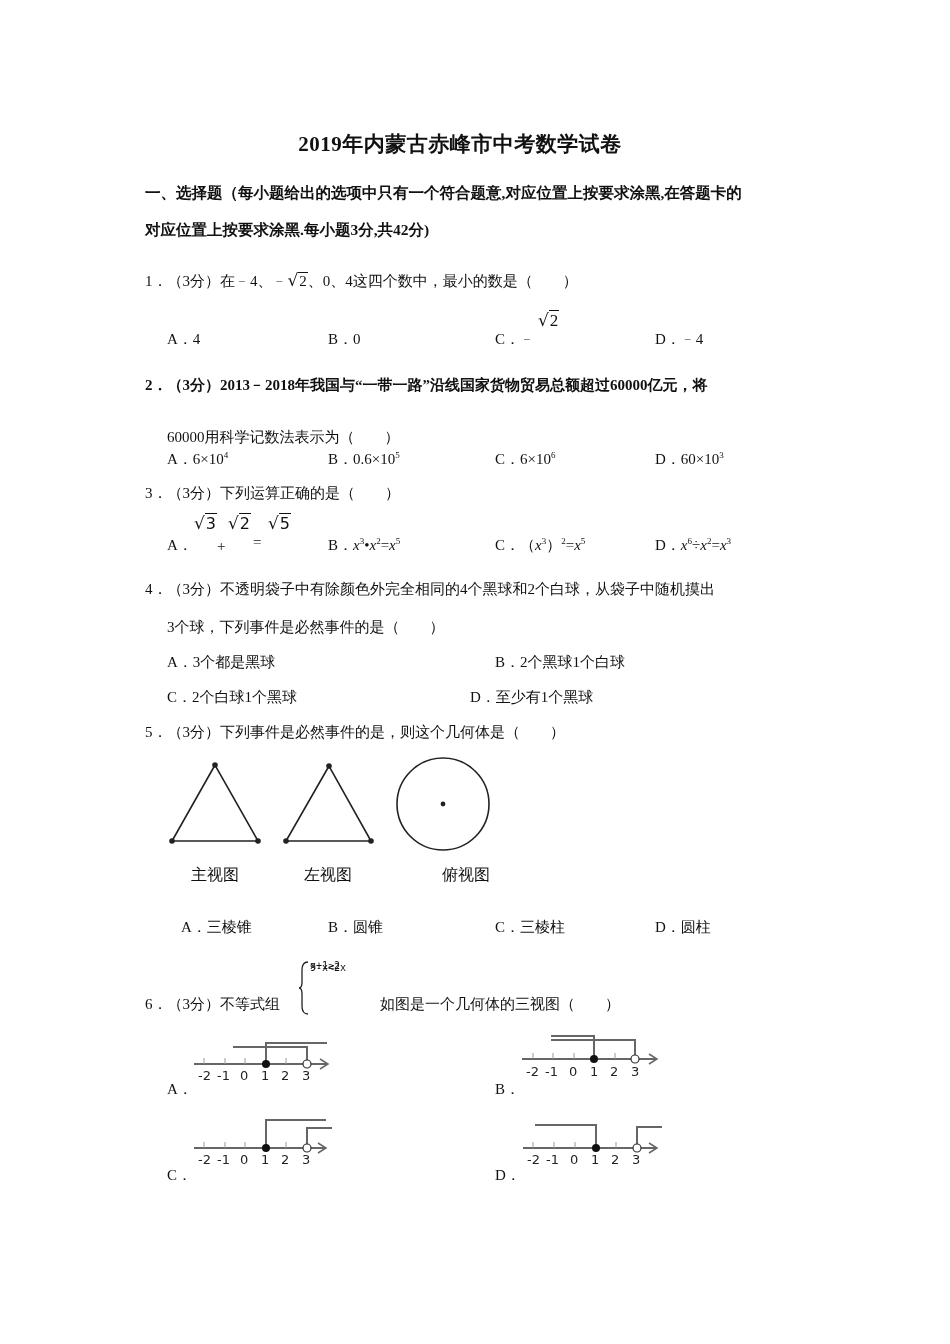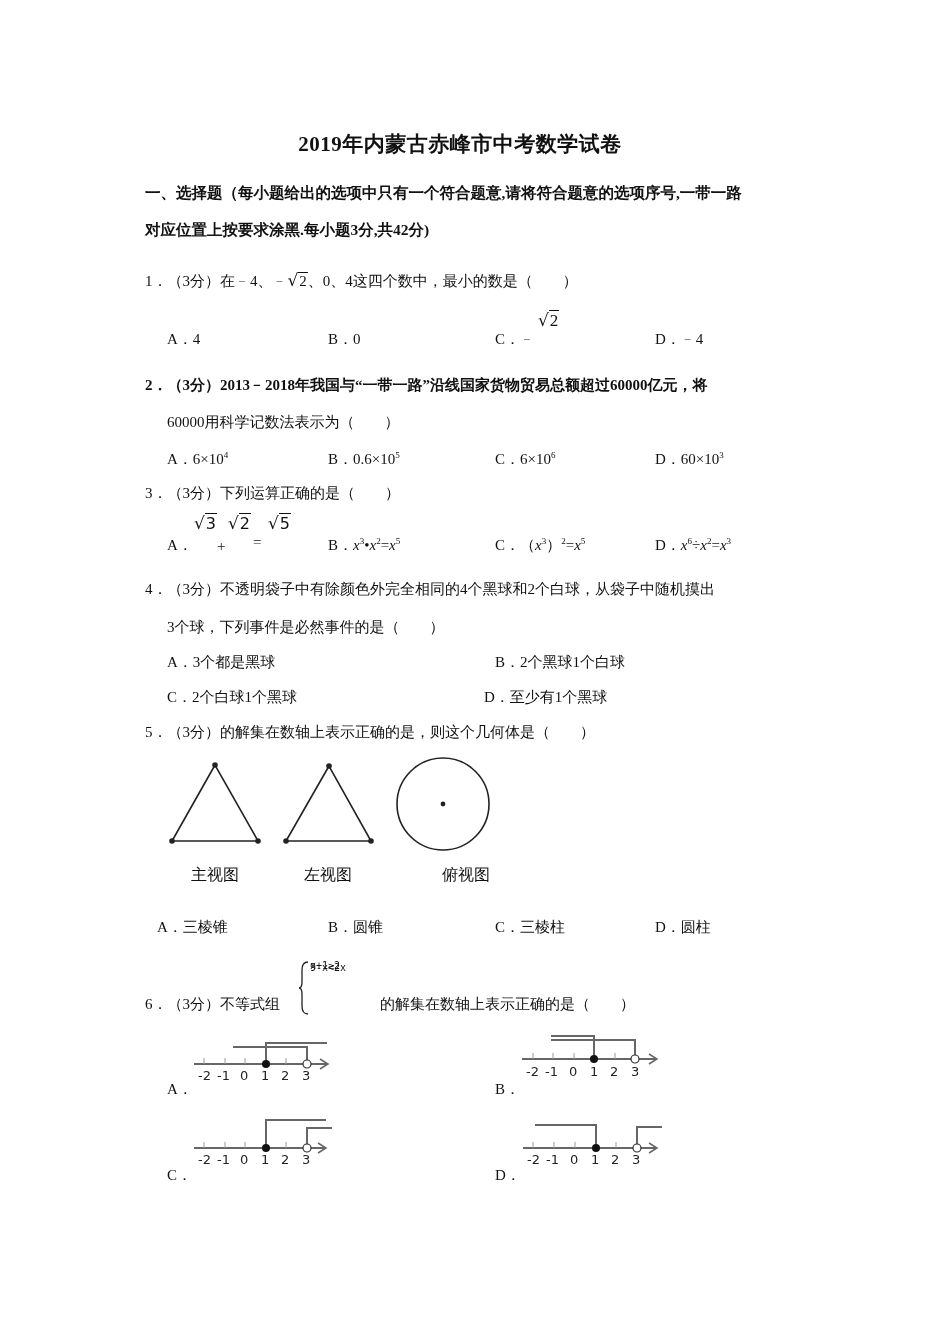--- a/index.html
+++ b/index.html
@@ -18,34 +18,34 @@
   .caption { font-family: "DejaVu Sans", sans-serif; font-size: 16px; }
   .brace { font-family: "DejaVu Sans Mono", monospace; font-size: 10px; }
   svg { position: absolute; overflow: visible; }
   .nl text { font-family: "DejaVu Sans", sans-serif; font-size: 13px; fill: #222; }
 </style>
 </head>
 <body>
 
 <div class="abs title">2019年内蒙古赤峰市中考数学试卷</div>
 
-<div class="abs sec" style="top:183px;">一、选择题（每小题给出的选项中只有一个符合题意,请将符合题意的选项序号,一带一路</div>
+<div class="abs sec" style="top:183px;">一、选择题（每小题给出的选项中只有一个符合题意,对应位置上按要求涂黑,在答题卡的</div>
 <div class="abs sec" style="top:220px;">对应位置上按要求涂黑.每小题3分,共42分)</div>
 
 <div class="abs q" style="top:270px;">
   <span>1．</span><span>（3分）</span><span>在﹣4、﹣</span><span class="rad">√</span><span class="radbox">2</span><span>、0、4这四个数中，最小的数是（　　）</span>
 </div>
 <div class="abs opt" style="left:167px; top:330px;"><span>A．</span><span>4</span></div>
 <div class="abs opt" style="left:328px; top:330px;"><span>B．</span><span>0</span></div>
 <div class="abs opt" style="left:495px; top:330px;"><span>C．</span><span>﹣</span></div>
 <div class="abs" style="left:538px; top:310px;"><span class="rad">√</span><span class="radbox" style="font-size:17px;">2</span></div>
 <div class="abs opt" style="left:655px; top:330px;"><span>D．</span><span>﹣4</span></div>
 
 <div class="abs q" style="top:376px;font-weight:bold;"><span>2．</span><span>（3分）</span><span>2013﹣2018年我国与“一带一路”沿线国家货物贸易总额超过60000亿元，将</span></div>
-<div class="abs qc" style="top:413px;text-align:center;">60000用科学记数法表示为（　　）</div>
+<div class="abs qc" style="top:428px;text-align:center;">60000用科学记数法表示为（　　）</div>
 <div class="abs opt" style="left:167px; top:450px;"><span>A．</span><span>6×10</span><sup>4</sup></div>
 <div class="abs opt" style="left:328px; top:450px;"><span>B．</span><span>0.6×10</span><sup>5</sup></div>
 <div class="abs opt" style="left:495px; top:450px;"><span>C．</span><span>6×10</span><sup>6</sup></div>
 <div class="abs opt" style="left:655px; top:450px;"><span>D．</span><span>60×10</span><sup>3</sup></div>
 
 <div class="abs q" style="top:484px;"><span>3．</span><span>（3分）</span><span>下列运算正确的是（　　）</span></div>
 <div class="abs opt" style="left:167px; top:536px;"><span>A．</span></div>
 <div class="abs" style="left:194px; top:513px;"><span class="rad">√</span><span class="radbox rad" style="font-size:16px;">3</span></div>
 <div class="abs opt" style="left:217px; top:538px;">+</div>
 <div class="abs" style="left:228px; top:513px;"><span class="rad">√</span><span class="radbox rad" style="font-size:16px;">2</span></div>
@@ -56,23 +56,23 @@
 
 <div class="abs opt" style="left:495px; top:536px;"><span>C．</span><span>（</span><span class="it">x</span><sup>3</sup><span>）</span><sup>2</sup><span>=</span><span class="it">x</span><sup>5</sup></div>
 
 <div class="abs opt" style="left:655px; top:536px;"><span>D．</span><span class="it">x</span><sup>6</sup><span>÷</span><span class="it">x</span><sup>2</sup><span>=</span><span class="it">x</span><sup>3</sup></div>
 
 <div class="abs q" style="top:580px;"><span>4．</span><span>（3分）</span><span>不透明袋子中有除颜色外完全相同的4个黑球和2个白球，从袋子中随机摸出</span></div>
 <div class="abs qc" style="top:618px;">3个球，下列事件是必然事件的是（　　）</div>
 <div class="abs opt" style="left:167px; top:653px;"><span>A．</span><span>3个都是黑球</span></div>
 <div class="abs opt" style="left:495px; top:653px;"><span>B．</span><span>2个黑球1个白球</span></div>
 <div class="abs opt" style="left:167px; top:688px;"><span>C．</span><span>2个白球1个黑球</span></div>
-<div class="abs opt" style="left:484px; top:688px;"><span>D．</span><span>至少有1个黑球</span></div>
+<div class="abs opt" style="left:470px; top:688px;"><span>D．</span><span>至少有1个黑球</span></div>
 
-<div class="abs q" style="top:723px;"><span>5．</span><span>（3分）</span><span>的解集在数轴上表示正确的是，则这个几何体是（　　）</span></div>
+<div class="abs q" style="top:723px;"><span>5．</span><span>（3分）</span><span>下列事件是必然事件的是，则这个几何体是（　　）</span></div>
 
 <svg style="left:0; top:0;" width="950" height="900">
   <g stroke="#222" stroke-width="1.6" fill="none">
     <polygon points="215,765 172,841 258,841"></polygon>
     <circle cx="215" cy="765" r="2" fill="#222"></circle>
     <circle cx="172" cy="841" r="2" fill="#222"></circle>
     <circle cx="258" cy="841" r="2" fill="#222"></circle>
   </g>
   <g stroke="#222" stroke-width="1.6" fill="none">
     <polygon points="329,766 286,841 371,841"></polygon>
@@ -82,32 +82,32 @@
   </g>
   <g stroke="#222" stroke-width="1.6" fill="none">
     <circle cx="443" cy="804" r="46"></circle>
     <circle cx="443" cy="804" r="1.6" fill="#222"></circle>
   </g>
 </svg>
 <div class="abs caption" style="left:191px; top:865px;">主视图</div>
 <div class="abs caption" style="left:304px; top:865px;">左视图</div>
 <div class="abs caption" style="left:414px; top:865px;margin-left:28px;">俯视图</div>
 
-<div class="abs opt" style="left:157px; top:918px;"><span>A．</span><span>三棱锥</span></div>
+<div class="abs opt" style="left:181px; top:918px;"><span>A．</span><span>三棱锥</span></div>
 <div class="abs opt" style="left:328px; top:918px;"><span>B．</span><span>圆锥</span></div>
 <div class="abs opt" style="left:495px; top:918px;"><span>C．</span><span>三棱柱</span></div>
 <div class="abs opt" style="left:655px; top:918px;"><span>D．</span><span>圆柱</span></div>
 
 <div class="abs q" style="top:995px;"><span>6．</span><span>（3分）</span><span>不等式组</span></div>
 <svg style="left:298px; top:960px;" width="12" height="56">
   <path d="M10,2 Q4,2 4,10 L4,22 Q4,28 1,28 Q4,28 4,34 L4,46 Q4,54 10,54" stroke="#222" stroke-width="1.3" fill="none"></path>
 </svg>
 <div class="abs brace" style="left:310px; top:960px;">x+1≥2</div>
 <div class="abs brace" style="left:310px; top:962px;">9-x&lt;2x</div>
-<div class="abs q" style="left:380px; top:995px;">的解集在数轴上表示正确的是（　　）</div>
+<div class="abs q" style="left:380px; top:995px;">如图是一个几何体的三视图（　　）</div>
 
 <svg class="nl" style="left:0; top:0;" width="950" height="1344">
 
   <g>
     <line x1="194" y1="1064" x2="327" y2="1064" stroke="#666" stroke-width="2"></line>
     <polyline points="320,1059 328,1064 320,1069" stroke="#666" stroke-width="1.5" fill="none"></polyline>
     <g stroke="#999" stroke-width="1">
       <line x1="204" y1="1058" x2="204" y2="1064"></line>
         <line x1="225" y1="1058" x2="225" y2="1064"></line>
       <line x1="245" y1="1058" x2="245" y2="1064"></line>

